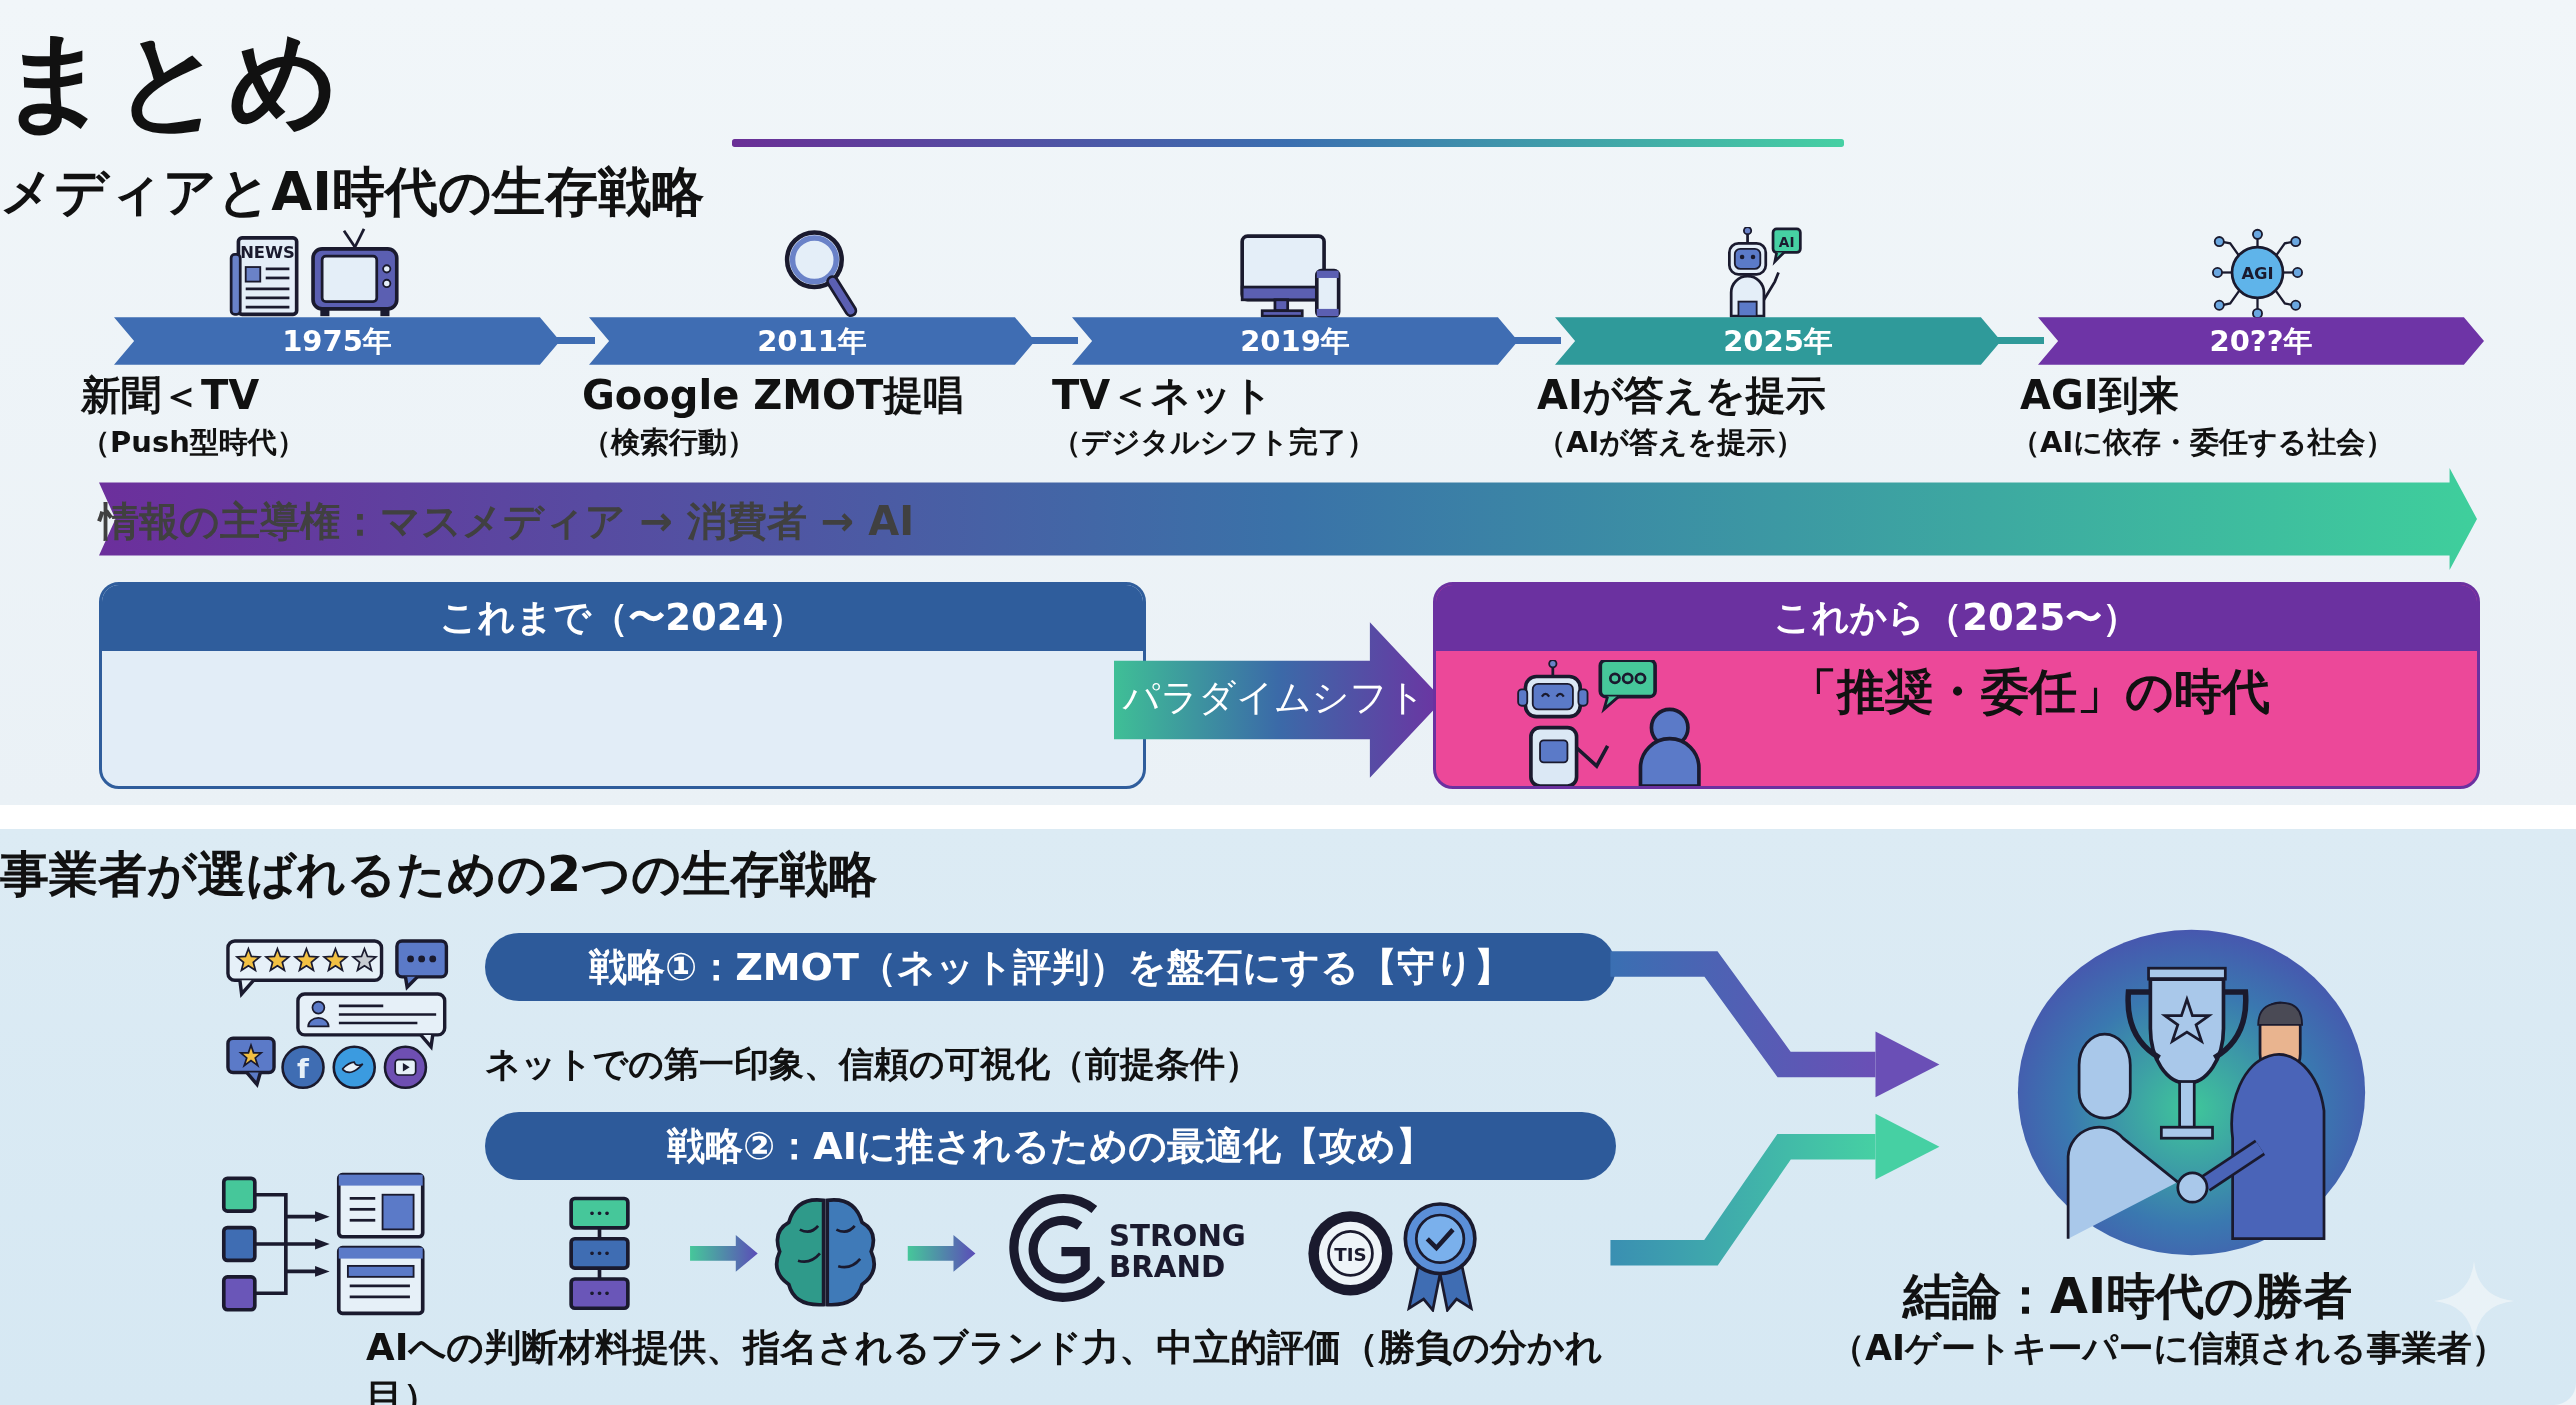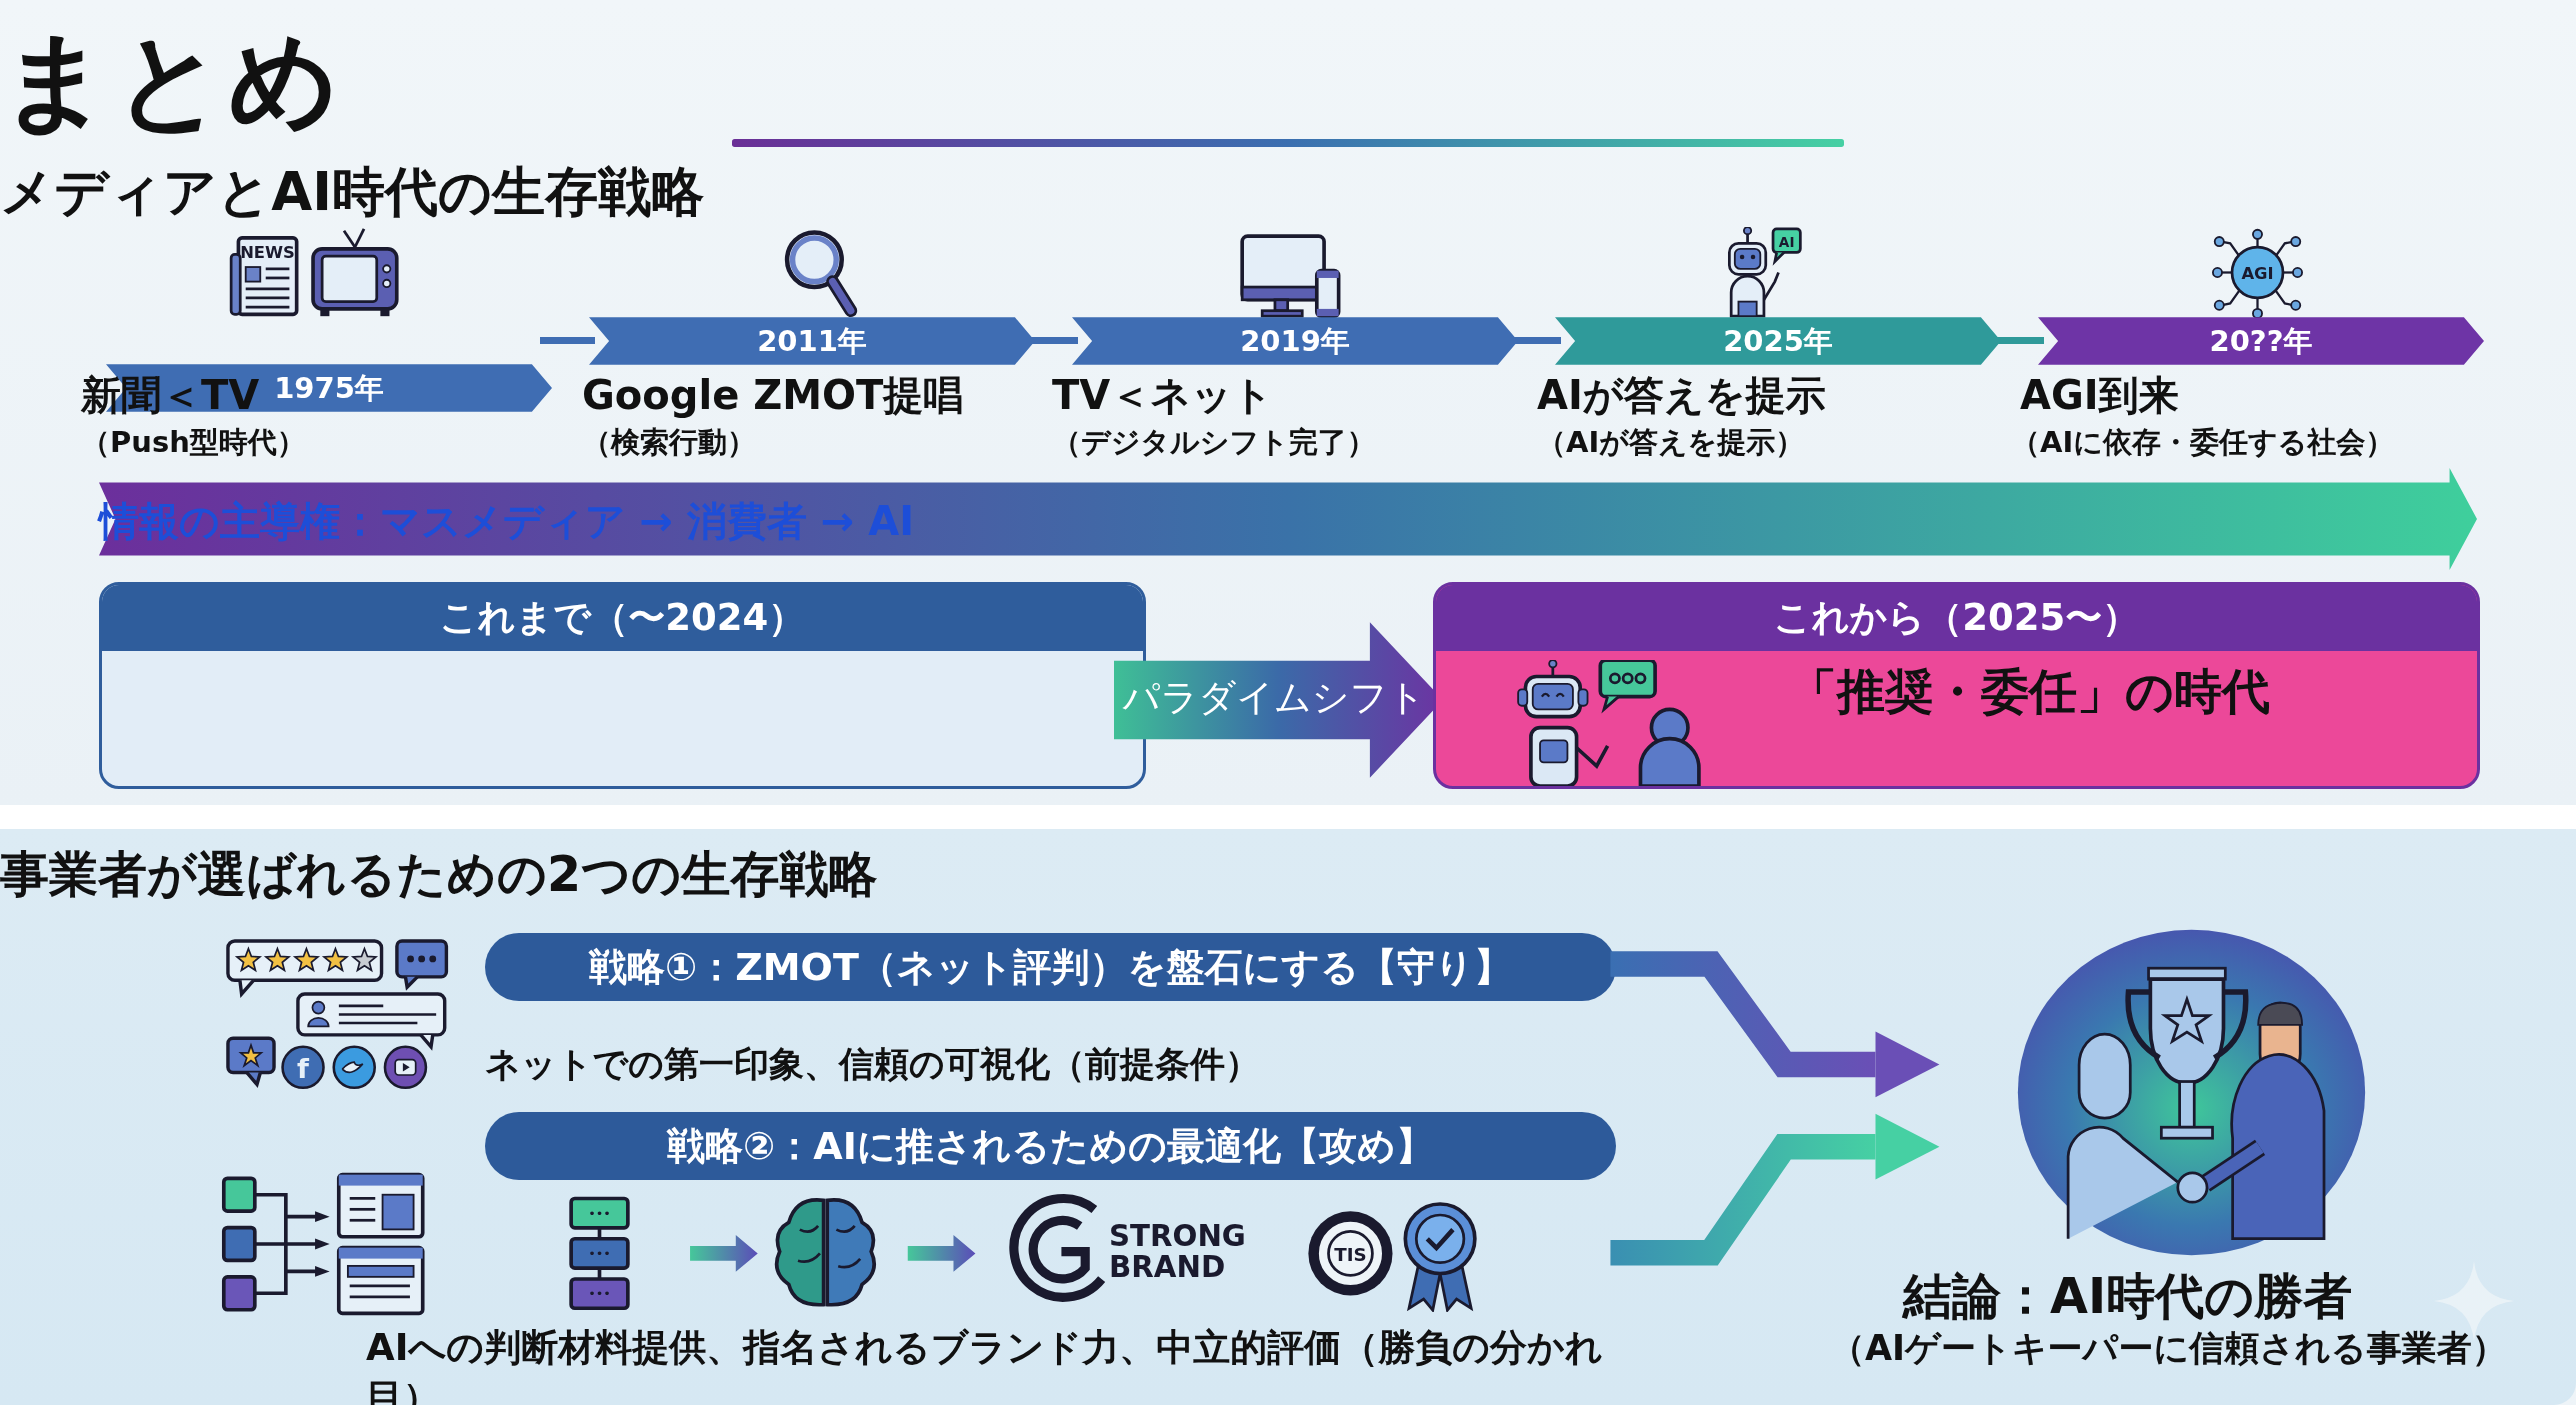--- a/index.html
+++ b/index.html
@@ -14,21 +14,21 @@
   #title-rule{left:732px;top:139px;width:1112px;height:8.2px;background:linear-gradient(90deg,#6a2f96,#3b6fb0 50%,#46d0a3);border-radius:2.7px}
   #subtitle{left:0;top:157px;width:2576px;font-size:53px;font-weight:bold}
   .tl-icon{top:227px;width:201px;height:91px}
   .tl-banner{top:317px;height:48px;color:#fff;font-size:29px;font-weight:bold;line-height:48px;text-align:center}
   .tl-banner svg{position:absolute;left:0;top:0}
   .tl-banner span{position:relative}
   .tl-main{top:368px;width:476px;font-size:40px;font-weight:bold}
   .tl-sub{top:423px;width:476px;font-size:29px;font-weight:bold}
   .tl-link{top:337px;height:7.3px;width:55px}
   #flow-arrow{left:99px;top:468px;width:2378px;height:102px}
-  #flow-label{left:99px;top:494px;width:2378px;font-size:40px;font-weight:bold;color:#1d4ed8}
+  #flow-label{left:99px;top:494px;width:2378px;font-size:40px;font-weight:bold;color:#404040}
   .era{top:582px;height:207px;border-radius:20px;overflow:hidden}
   .era-head{height:66px;color:#fff;font-size:37px;font-weight:bold;line-height:66px;text-align:center}
   .era-body{position:absolute;left:0;top:66px;right:0;bottom:0}
   .era-title{position:absolute;left:0;right:0;top:9.1px;font-size:48px;font-weight:bold;text-align:center}
   .era-desc{position:absolute;left:0;right:0;top:73px;font-size:35px;font-weight:bold;text-align:center}
   #era-past{left:99px;width:1047px;border:3.7px solid #2f5d9c;background:#e2edf7}
   #era-past .era-head{background:#2f5d9c}
   #era-future{left:1433px;width:1047px;border:3.7px solid #6b31a0;background:#ec4899}
   #era-future .era-head{background:#6b31a0}
   #shift-arrow{left:1114px;top:622px;width:329px;height:156px}
@@ -125,21 +125,21 @@
   <circle cx="110" cy="50" r="28" fill="#5fb4ea" stroke="#1a1a2e" stroke-width="3"></circle>
   <text x="110" y="57" font-size="18" font-weight="bold" text-anchor="middle" fill="#1a1a2e" font-family="DejaVu Sans, sans-serif">AGI</text>
 </svg>
 
 <div class="abs tl-link" style="left:540px;background:#3f6db3"></div>
 <div class="abs tl-link" style="left:1023px;background:#3f6db3"></div>
 <div class="abs tl-link" style="left:1506px;background:#3f6db3"></div>
 <div class="abs tl-link" style="left:1989px;background:#2f9a9a"></div>
 
 <div id="tl-banners">
-    <div class="abs tl-banner" style="left: 106px; width: 446px; margin-top: 47px;"><svg width="446" height="48" viewBox="0 0 488 52">
+    <div class="abs tl-banner" style="left: 114px; width: 446px;"><svg width="446" height="48" viewBox="0 0 488 52">
         <polygon points="0,0 466,0 488,26 466,52 0,52 22,26" fill="#3f6db3"></polygon>
       </svg><span>1975年</span></div>
     <div class="abs tl-banner" style="left: 589px; width: 446px;"><svg width="446" height="48" viewBox="0 0 488 52">
         <polygon points="0,0 466,0 488,26 466,52 0,52 22,26" fill="#3f6db3"></polygon>
       </svg><span>2011年</span></div>
     <div class="abs tl-banner" style="left: 1072px; width: 446px;"><svg width="446" height="48" viewBox="0 0 488 52">
         <polygon points="0,0 466,0 488,26 466,52 0,52 22,26" fill="#3f6db3"></polygon>
       </svg><span>2019年</span></div>
     <div class="abs tl-banner" style="left: 1555px; width: 446px;"><svg width="446" height="48" viewBox="0 0 488 52">
         <polygon points="0,0 466,0 488,26 466,52 0,52 22,26" fill="#2f9a9a"></polygon>

